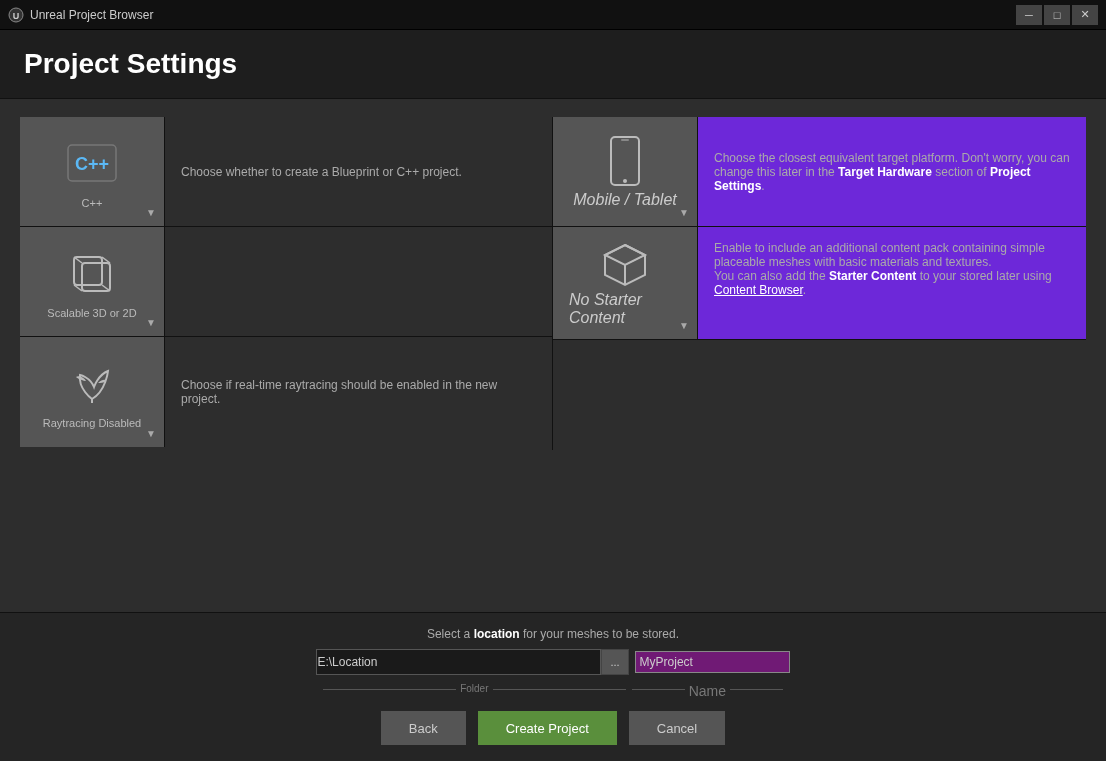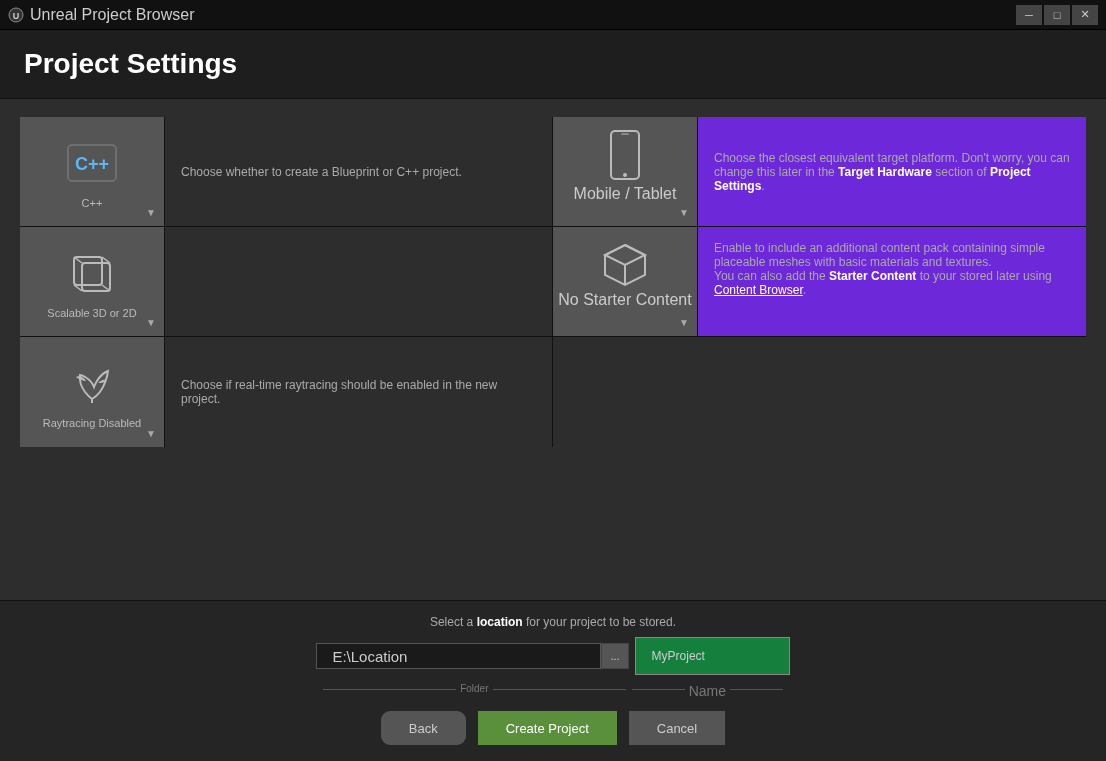--- a/index.html
+++ b/index.html
@@ -21,21 +21,21 @@
       align-items: center;
       padding: 0 8px;
       border-bottom: 1px solid #000;
     }
     .titlebar-icon {
       width: 16px;
       height: 16px;
       margin-right: 6px;
     }
     .titlebar-title {
-      font-size: 16px;
+      font-size: 12px;
       color: #ccc;
       flex: 1;
     }
     .titlebar-buttons {
       display: flex;
       gap: 2px;
     }
     .titlebar-btn {
       width: 26px;
       height: 20px;
@@ -164,24 +164,26 @@
       min-height: 110px;
     }
 
     .right-setting-card {
       background: #4a4a4a;
       width: 145px;
       min-width: 145px;
       display: flex;
       flex-direction: column;
       align-items: center;
-      padding: 12px 5px;
+      justify-content: center;
+      padding: 12px 16px;
       position: relative;
       border-right: 1px solid #111;
       cursor: pointer;
+      font-style: italic;
     }
 
     .right-setting-card.selected {
       background: #555;
     }
 
     .right-description {
       flex: 1;
       padding: 14px 16px;
       font-size: 12px;
@@ -213,45 +215,45 @@
     .footer-path-row {
       display: flex;
       align-items: center;
       gap: 0;
     }
 
     .path-input {
       background: #1a1a1a;
       border: 1px solid #555;
       color: #ccc;
-      font-size: 15px;
-      padding: 4px 15px;
+      font-size: 12px;
+      padding: 4px 0;
       width: 285px;
       height: 26px;
       outline: none;
     }
 
     .path-browse-btn {
       background: #555;
       border: 1px solid #444;
       color: #ccc;
       font-size: 11px;
       padding: 4px 8px;
       height: 26px;
       cursor: pointer;
     }
 
     .project-name-input {
-      background: #15803d;
+      background: #701a75;
       border: 1px solid #888;
       color: #ccc;
       font-size: 12px;
-      padding: 4px 16px;
+      padding: 4px 4px;
       width: 155px;
-      height: 38px;
+      height: 22px;
       margin-left: 6px;
       outline: none;
     }
 
     .footer-buttons {
       display: flex;
       gap: 12px;
       margin-top: 4px;
     }
 
@@ -260,21 +262,20 @@
       padding: 0 28px;
       font-size: 13px;
       cursor: pointer;
       border: none;
       font-weight: 500;
     }
 
     .btn-back {
       background: #555;
       color: #ccc;
-      border-radius: 9px;
     }
 
     .btn-create {
       background: #5a8f3c;
       color: #ffffff;
     }
 
     .btn-cancel {
       background: #555;
       color: #ccc;
@@ -430,21 +431,21 @@
 
       </div>
 
     </div>
 
     <div class="bottom-spacer"></div>
   </div>
 
   <div class="footer">
     <div class="footer-location-text">
-      <span>Select a </span><strong>location</strong><span> for your project to be stored.</span>
+      <span>Select a </span><strong>location</strong><span> for your meshes to be stored.</span>
     </div>
 
     <div class="footer-path-row">
       <input class="path-input" type="text" value="E:\Location" style="">
       <button class="path-browse-btn">...</button>
       <input class="project-name-input" type="text" value="MyProject" style="">
     </div>
 
     <div style="display:flex; width: 460px; gap:0;">
       <div style="display:flex; align-items:flex-start; width:310px;text-align:right;">

